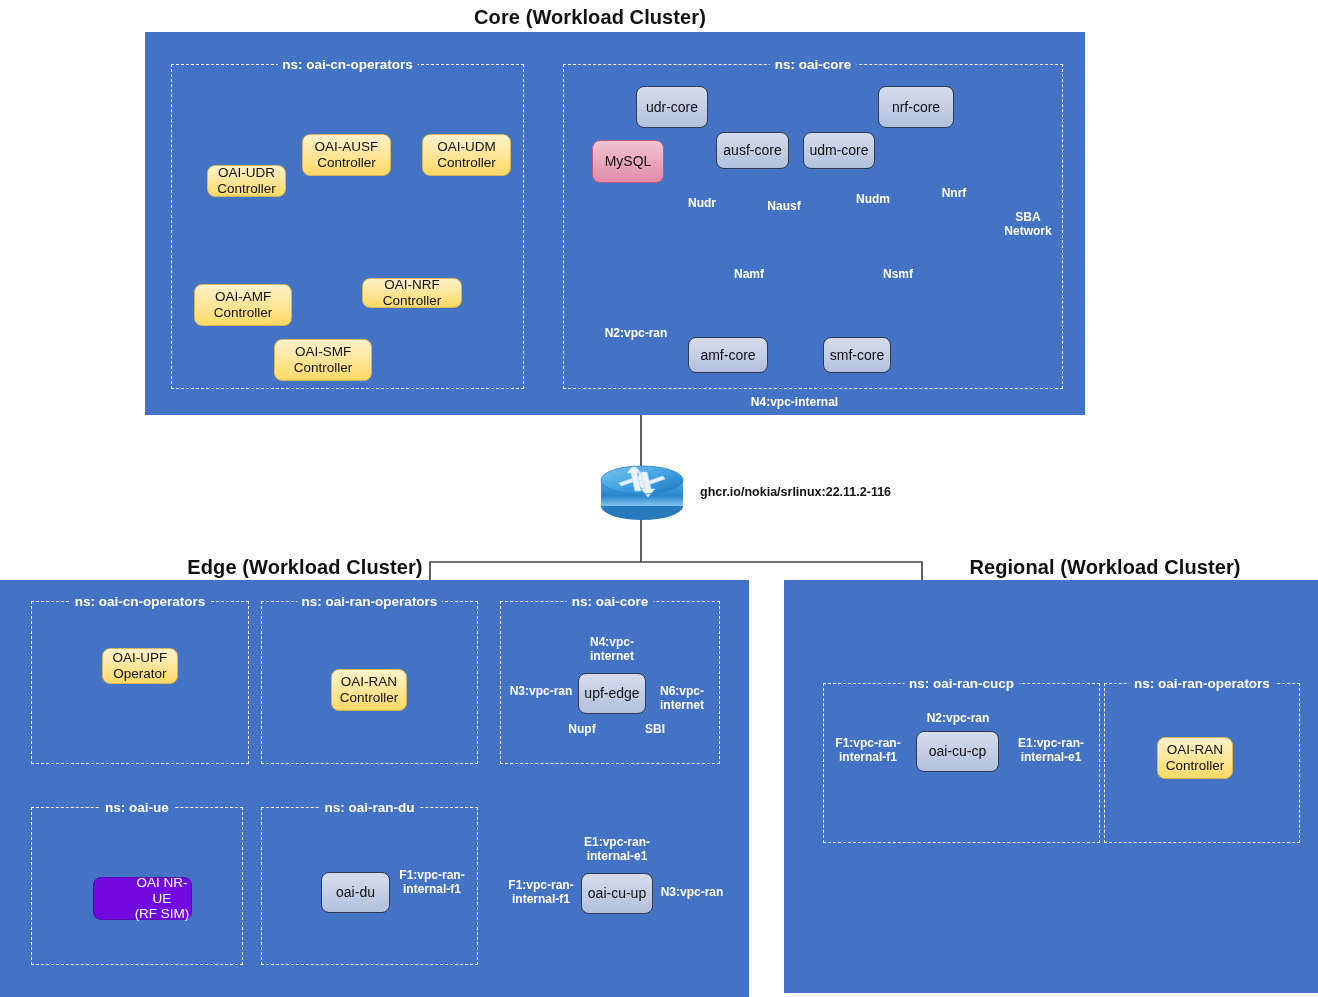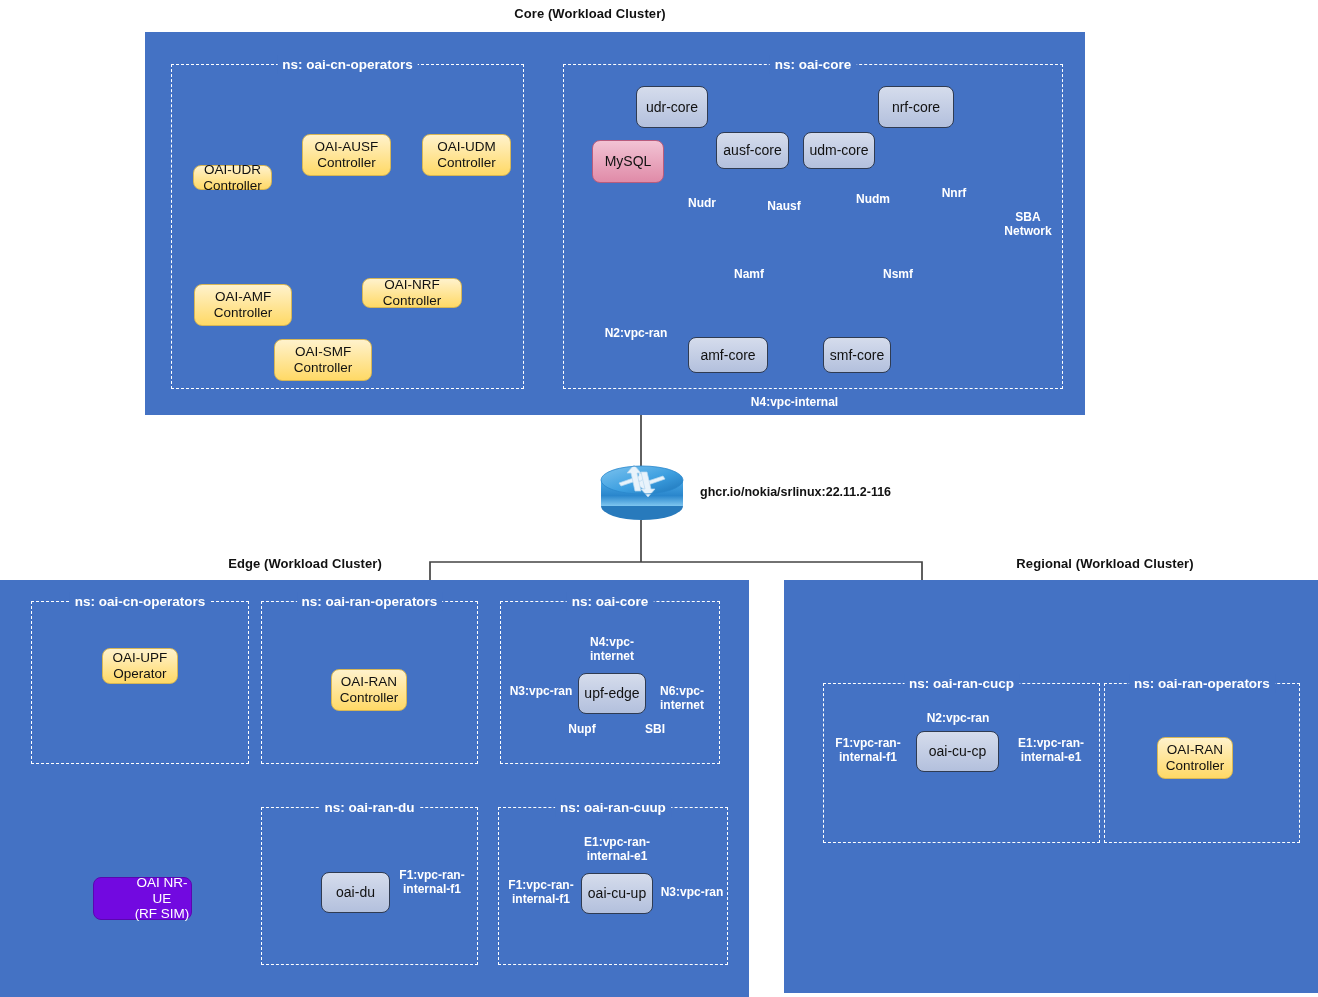--- a/index.html
+++ b/index.html
@@ -20,21 +20,21 @@
     position: absolute;
     left: 0; top: 0;
     width: 1318px;
     height: 997px;
   }
   .abs { position: absolute; }
 
   
   .cluster-title {
     position: absolute;
-    font-size: 13px;
+    font-size: 20px;
     font-weight: bold;
     color: #111111;
     letter-spacing: 0.1px;
     white-space: nowrap;
     text-align: center;
   }
 
   
   .cluster-panel {
     position: absolute;
@@ -258,21 +258,21 @@
   <div class="cluster-panel" style="left:145px; top:32px; width:938px; height:381px;"></div>
 
   <div class="ns-box" style="left:171px; top:64px; width:353px; height:325px;">
     <span class="ns-label">ns: oai-cn-operators</span>
   </div>
 
   <div class="ns-box" style="left:563px; top:64px; width:500px; height:325px;">
     <span class="ns-label">ns: oai-core</span>
   </div>
 
-  <div class="node node-yellow" style="left:193px; top:165px; width:79px; height:25px;">OAI-UDR
+  <div class="node node-yellow" style="left:207px; top:165px; width:79px; height:32px;">OAI-UDR
 Controller</div>
   <div class="node node-yellow" style="left:302px; top:134px; width:89px; height:42px;">OAI-AUSF
 Controller</div>
   <div class="node node-yellow" style="left:422px; top:134px; width:89px; height:42px;">OAI-UDM
 Controller</div>
   <div class="node node-yellow" style="left:194px; top:284px; width:98px; height:42px;">OAI-AMF
 Controller</div>
   <div class="node node-yellow" style="left:274px; top:339px; width:98px; height:42px;">OAI-SMF
 Controller</div>
   <div class="node node-yellow" style="left:362px; top:278px; width:100px; height:30px;">OAI-NRF
@@ -318,33 +318,33 @@
   </div>
   <div class="node node-blue" style="left:578px; top:673px; width:68px; height:41px;text-align:right;">upf-edge</div>
   <div class="link-label" style="left:572px; top:636px; width:80px;">N4:vpc-
 internet</div>
   <div class="link-label" style="left:504px; top:685px; width:74px;">N3:vpc-ran</div>
   <div class="link-label" style="left:648px; top:685px; width:68px;">N6:vpc-
 internet</div>
   <div class="link-label" style="left:552px; top:723px; width:60px;">Nupf</div>
   <div class="link-label" style="left:629px; top:723px; width:52px;">SBI</div>
 
+  <div class="ns-box" style="left:31px; top:807px; width:212px; height:158px;">
+    <span class="ns-label">ns: oai-ue</span>
+  </div>
   <div class="node node-purple" style="left:93px; top:877px; width:99px; height:43px;padding-left:39px;">OAI NR-UE
 (RF SIM)</div>
 
   <div class="ns-box" style="left:261px; top:807px; width:217px; height:158px;">
     <span class="ns-label">ns: oai-ran-du</span>
   </div>
   <div class="node node-blue" style="left:321px; top:872px; width:69px; height:41px;">oai-du</div>
   <div class="link-label" style="left:392px; top:869px; width:80px;">F1:vpc-ran-
 internal-f1</div>
 
-  <div class="ns-box" style="left:498px; top:807px; width:230px; height:158px;">
-    <span class="ns-label">ns: oai-ran-cuup</span>
-  </div>
   <div class="node node-blue" style="left:581px; top:873px; width:72px; height:41px;">oai-cu-up</div>
   <div class="link-label" style="left:577px; top:836px; width:80px;">E1:vpc-ran-
 internal-e1</div>
   <div class="link-label" style="left:502px; top:879px; width:78px;">F1:vpc-ran-
 internal-f1</div>
   <div class="link-label" style="left:656px; top:886px; width:72px;">N3:vpc-ran</div>
 
   <div class="cluster-panel" style="left:784px; top:580px; width:534px; height:411px;"></div>
 
   <div class="ns-box" style="left:823px; top:683px; width:277px; height:160px;">

